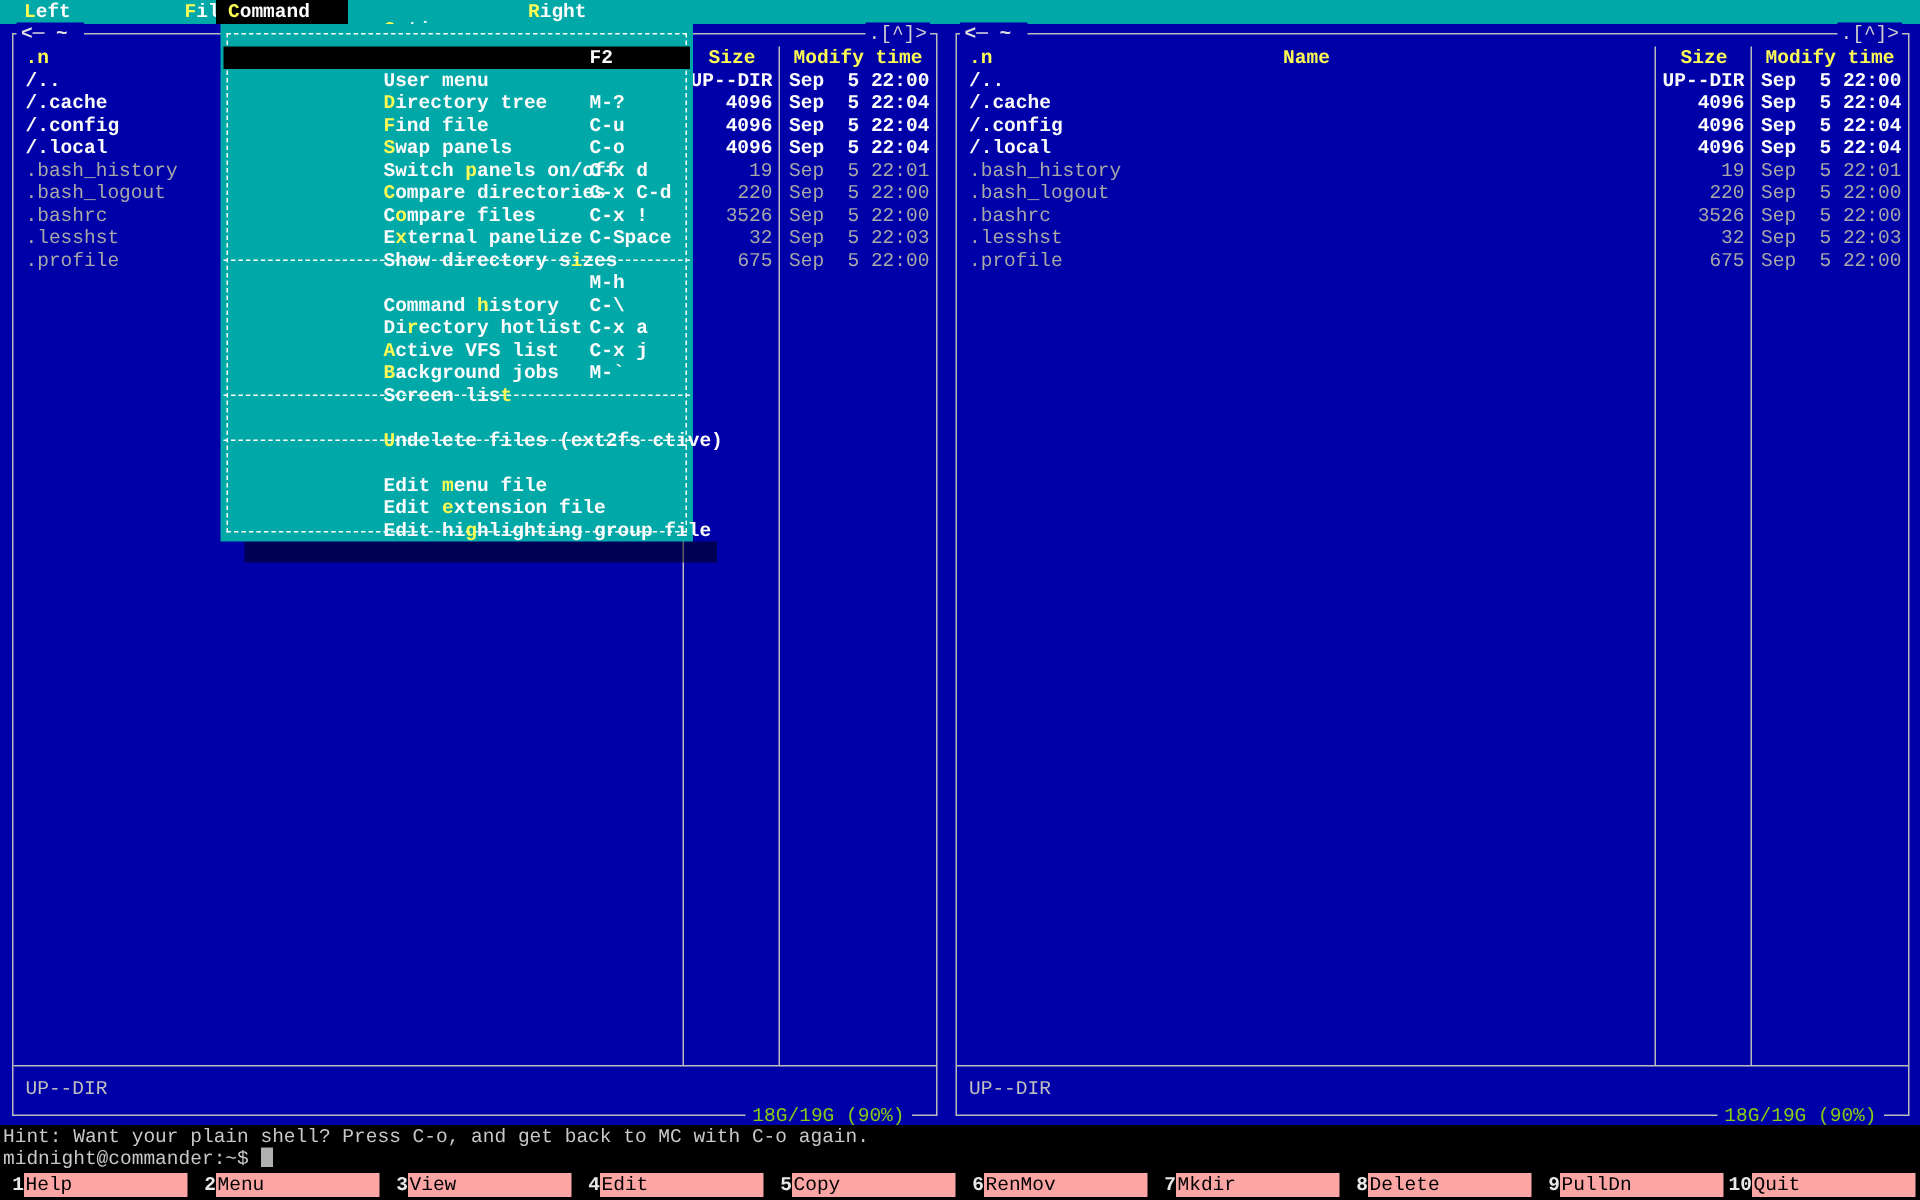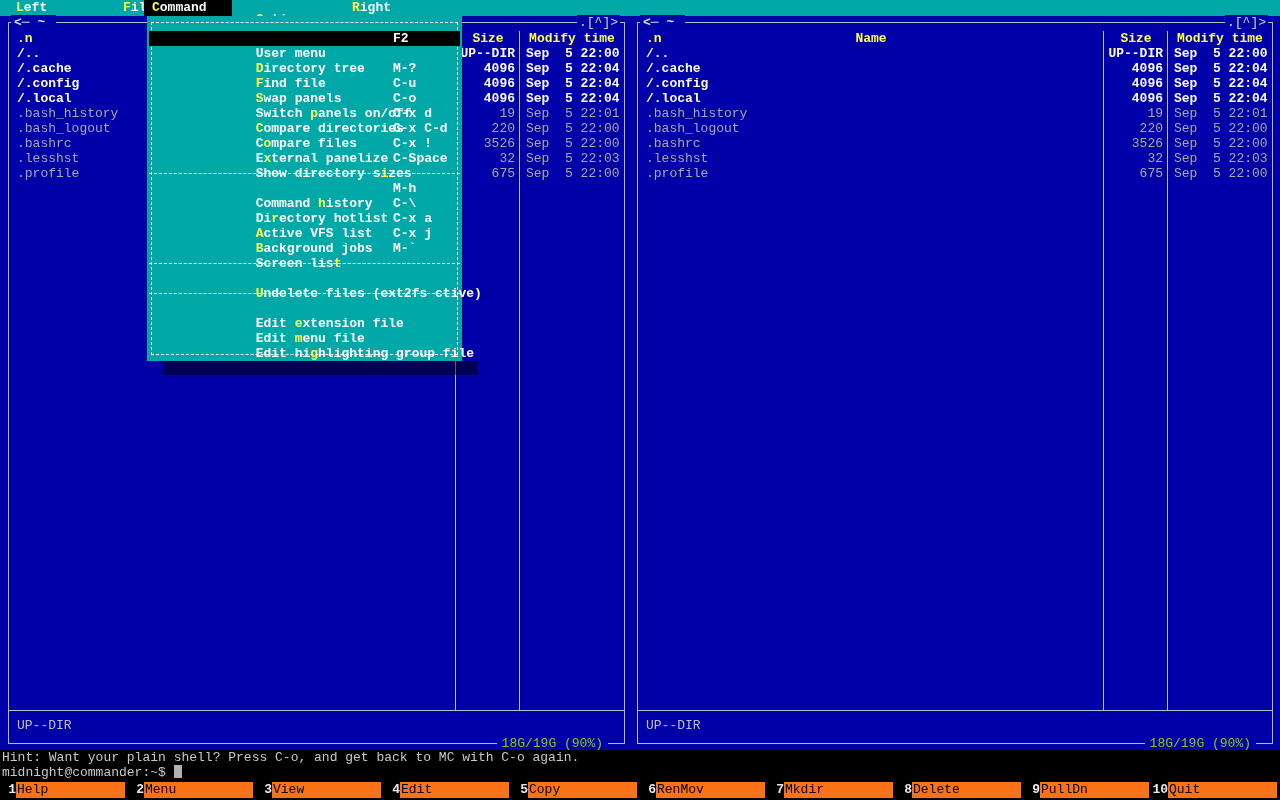--- a/index.html
+++ b/index.html
@@ -61,21 +61,21 @@
   .m-row.sep { padding:0; }
   .m-row.sep::before { content:""; position:absolute; left:0; right:0; top:7px; border-top:1px dashed #fcfcfc; }
 
   
   .bottom { position:absolute; left:0; top:750px; width:1280px; height:50px; background:#000; }
   .hint, .promptline { height:15px; line-height:15px; padding-left:2px; color:#c8c8c8; white-space:pre; }
   .cursor { display:inline-block; width:8px; height:13px; background:#b0b0b0; margin-left:8px; vertical-align:-2px; }
   .keybar { display:flex; height:20px; padding-top:2px; }
   .fkey { width:128px; display:flex; height:16px; line-height:16px; }
   .fnum { width:16px; text-align:right; color:#e8e8e8; font-weight:bold; background:#000; }
-  .flbl { flex:1; background:#f97316; color:#000; padding-left:1px; margin-right:3px; }
+  .flbl { flex:1; background:#fca5a5; color:#000; padding-left:1px; margin-right:3px; }
 </style>
 </head>
 <body>
 
 <div class="screen">
 
   <div class="menubar">
     <span class="mb-item mb-0"><span class="hot">L</span><span>eft</span></span>
     <span class="mb-item mb-1"><span class="hot">F</span><span>ile</span></span>
     <span class="mb-item mb-2"><span class="hot">C</span><span>ommand</span></span>
@@ -317,26 +317,26 @@
             <span class="m-label"><span></span><span class="hot">U</span><span>ndelete files (ext2fs ctive)</span></span>
             <span class="m-short"></span>
           </div>
 
           <div class="m-row sep">
             <span class="m-label"><span></span><span class="hot"></span><span></span></span>
             <span class="m-short"></span>
           </div>
 
           <div class="m-row">
+            <span class="m-label"><span>Edit </span><span class="hot">m</span><span>enu file</span></span>
+            <span class="m-short"></span>
+          </div>
+
+          <div class="m-row">
             <span class="m-label"><span>Edit </span><span class="hot">e</span><span>xtension file</span></span>
-            <span class="m-short"></span>
-          </div>
-
-          <div class="m-row">
-            <span class="m-label"><span>Edit </span><span class="hot">m</span><span>enu file</span></span>
             <span class="m-short"></span>
           </div>
 
           <div class="m-row">
             <span class="m-label"><span>Edit hi</span><span class="hot">g</span><span>hlighting group file</span></span>
             <span class="m-short"></span>
           </div>
         </div>
       <div class="m-spacer"></div>
     </div>

